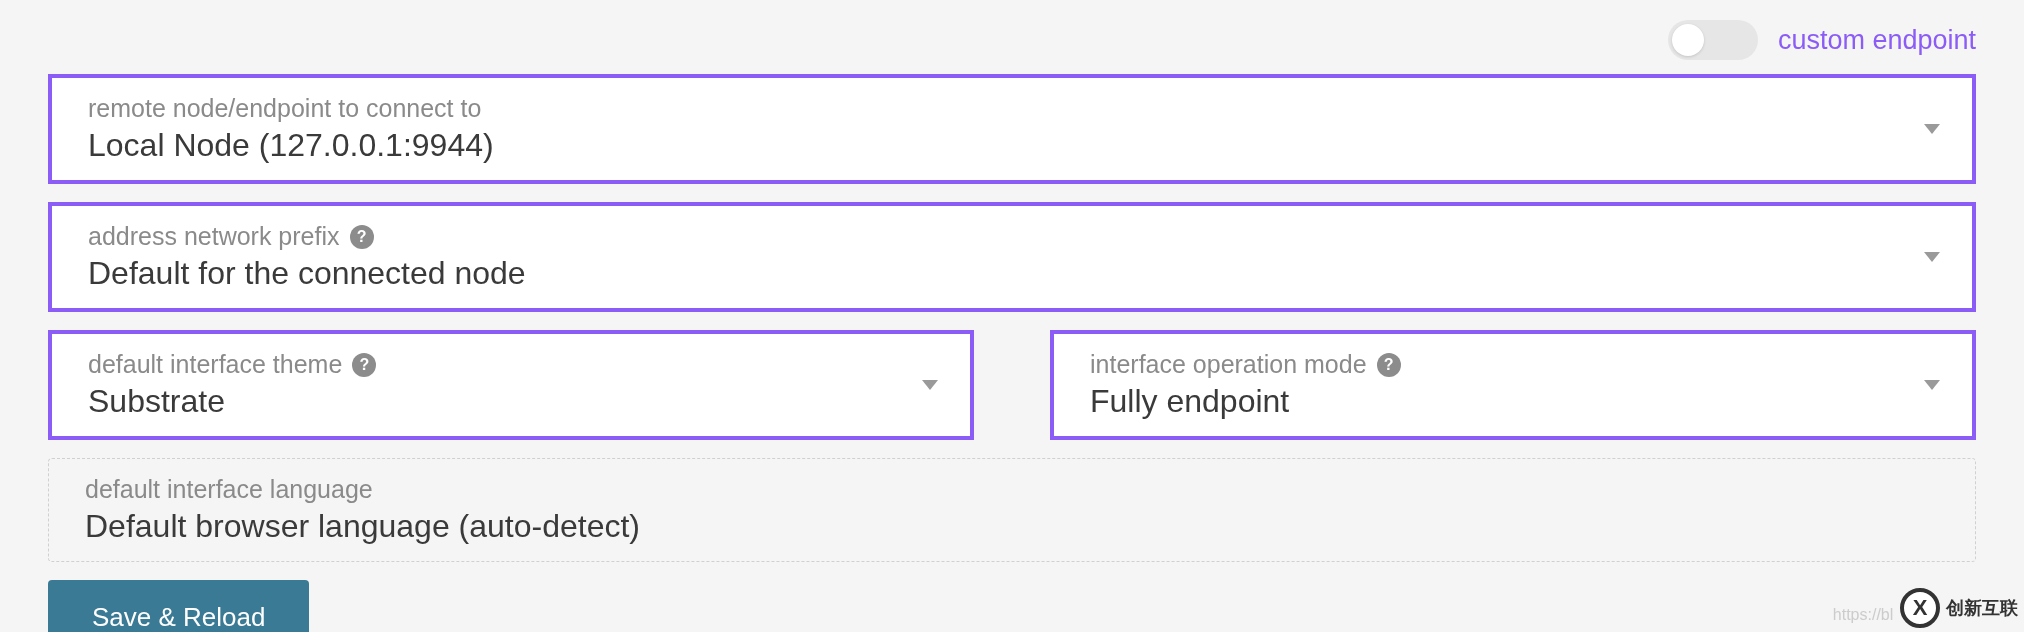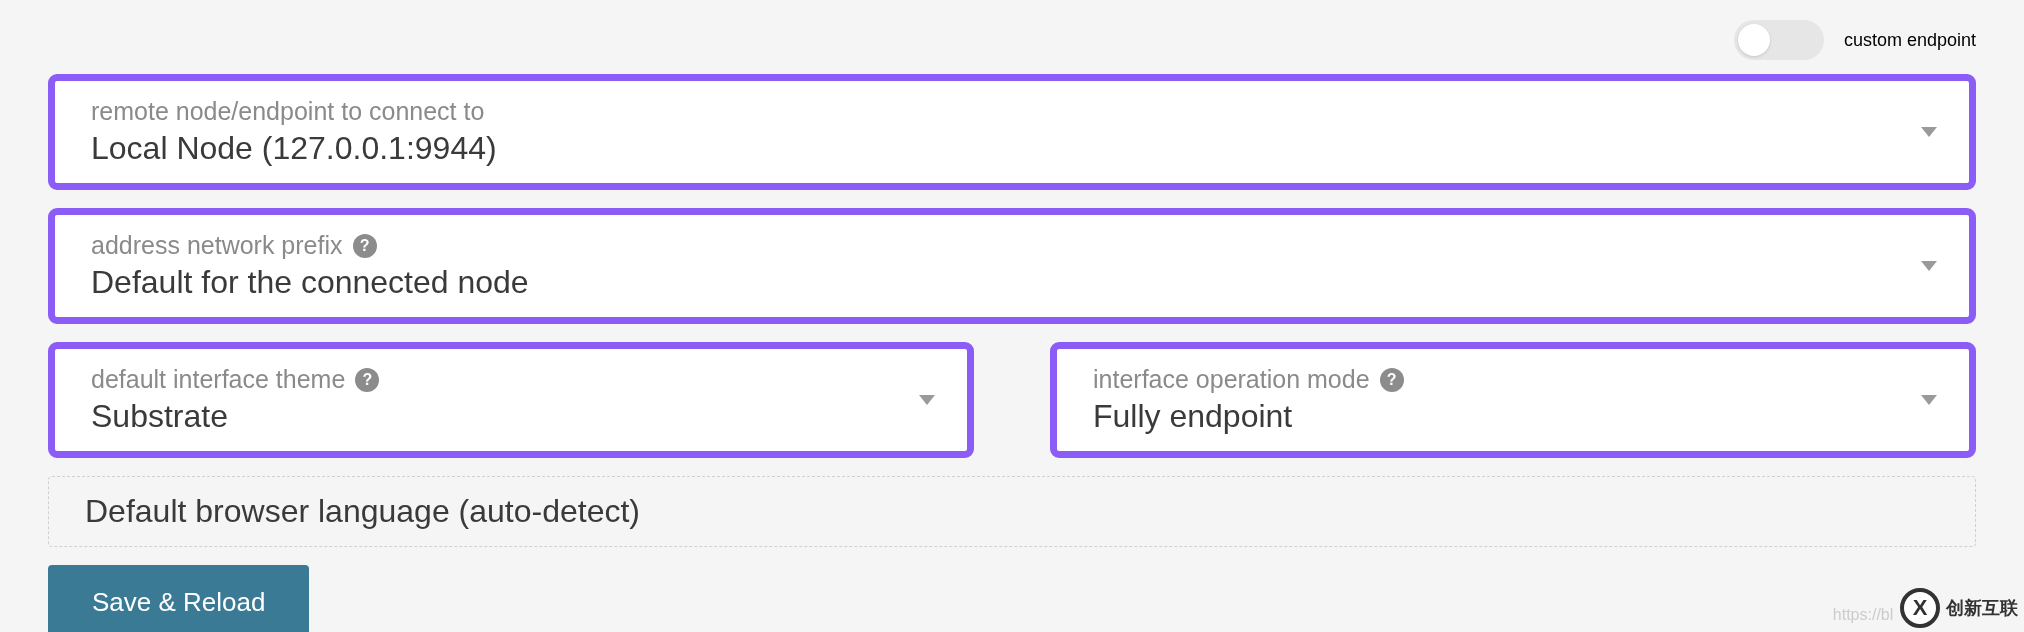--- a/index.html
+++ b/index.html
@@ -35,28 +35,28 @@
     width: 32px;
     height: 32px;
     background: #ffffff;
     border-radius: 50%;
     position: absolute;
     top: 4px;
     left: 4px;
     box-shadow: 0 1px 3px rgba(0,0,0,0.15);
   }
   .toggle-label {
-    color: #000000;
-    font-size: 18px;
+    color: #8b5cf6;
+    font-size: 27px;
     font-weight: 400;
   }
   .field {
     background: #ffffff;
-    border: 7px solid #8b5cf6;
-    border-radius: 9px;
+    border: 4px solid #8b5cf6;
+    border-radius: 0;
     padding: 16px 36px;
     margin-bottom: 18px;
     position: relative;
     cursor: pointer;
   }
   .field-dashed {
     background: transparent;
     border: 1px dashed #d0d0d0;
     border-radius: 4px;
     padding: 16px 36px;
@@ -210,20 +210,21 @@
       <div class="field-value">Fully endpoint</div>
       <span class="caret">
         <svg width="16" height="10" viewBox="0 0 16 10">
             <path d="M0 0 L8 10 L16 0 Z" fill="#9a9a9a"></path>
           </svg>
       </span>
     </div>
   </div>
 
   <div class="field-dashed">
+    <div class="field-label">default interface language</div>
     <div class="field-value">Default browser language (auto-detect)</div>
   </div>
 
   <div class="button-row">
     <button class="save-btn">Save &amp; Reload</button>
   </div>
 
   <div class="watermark">https://blog.csdn.net</div>
 </div>
 

